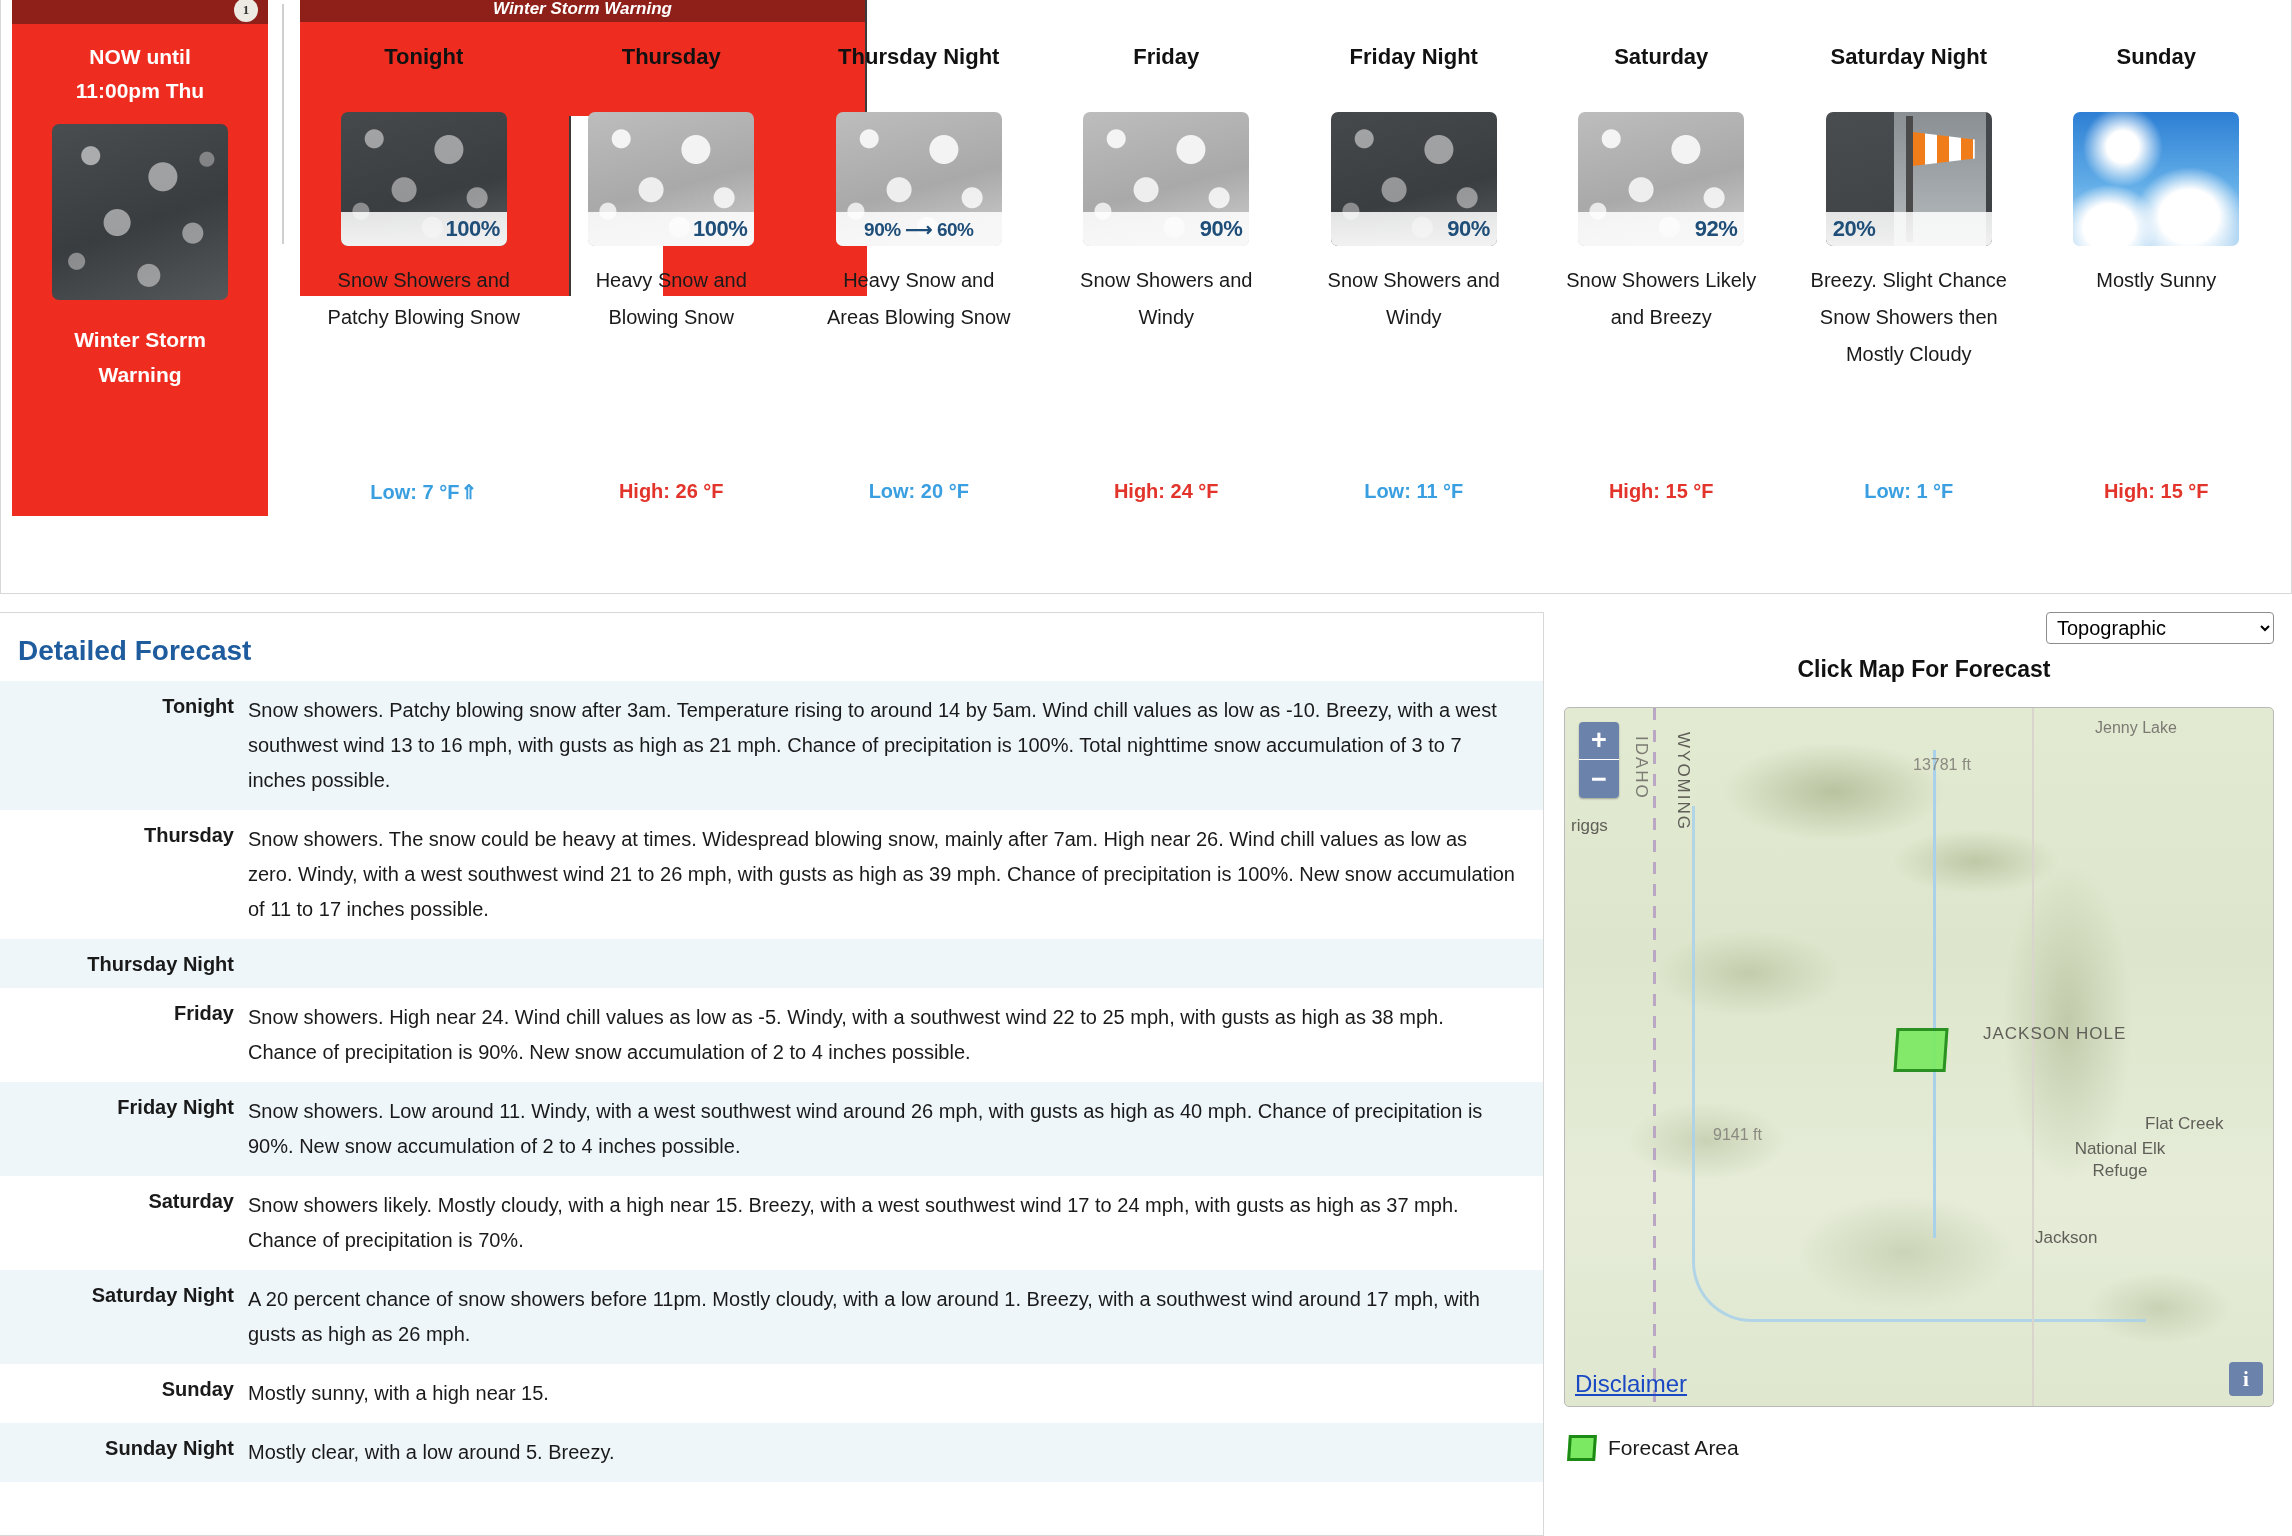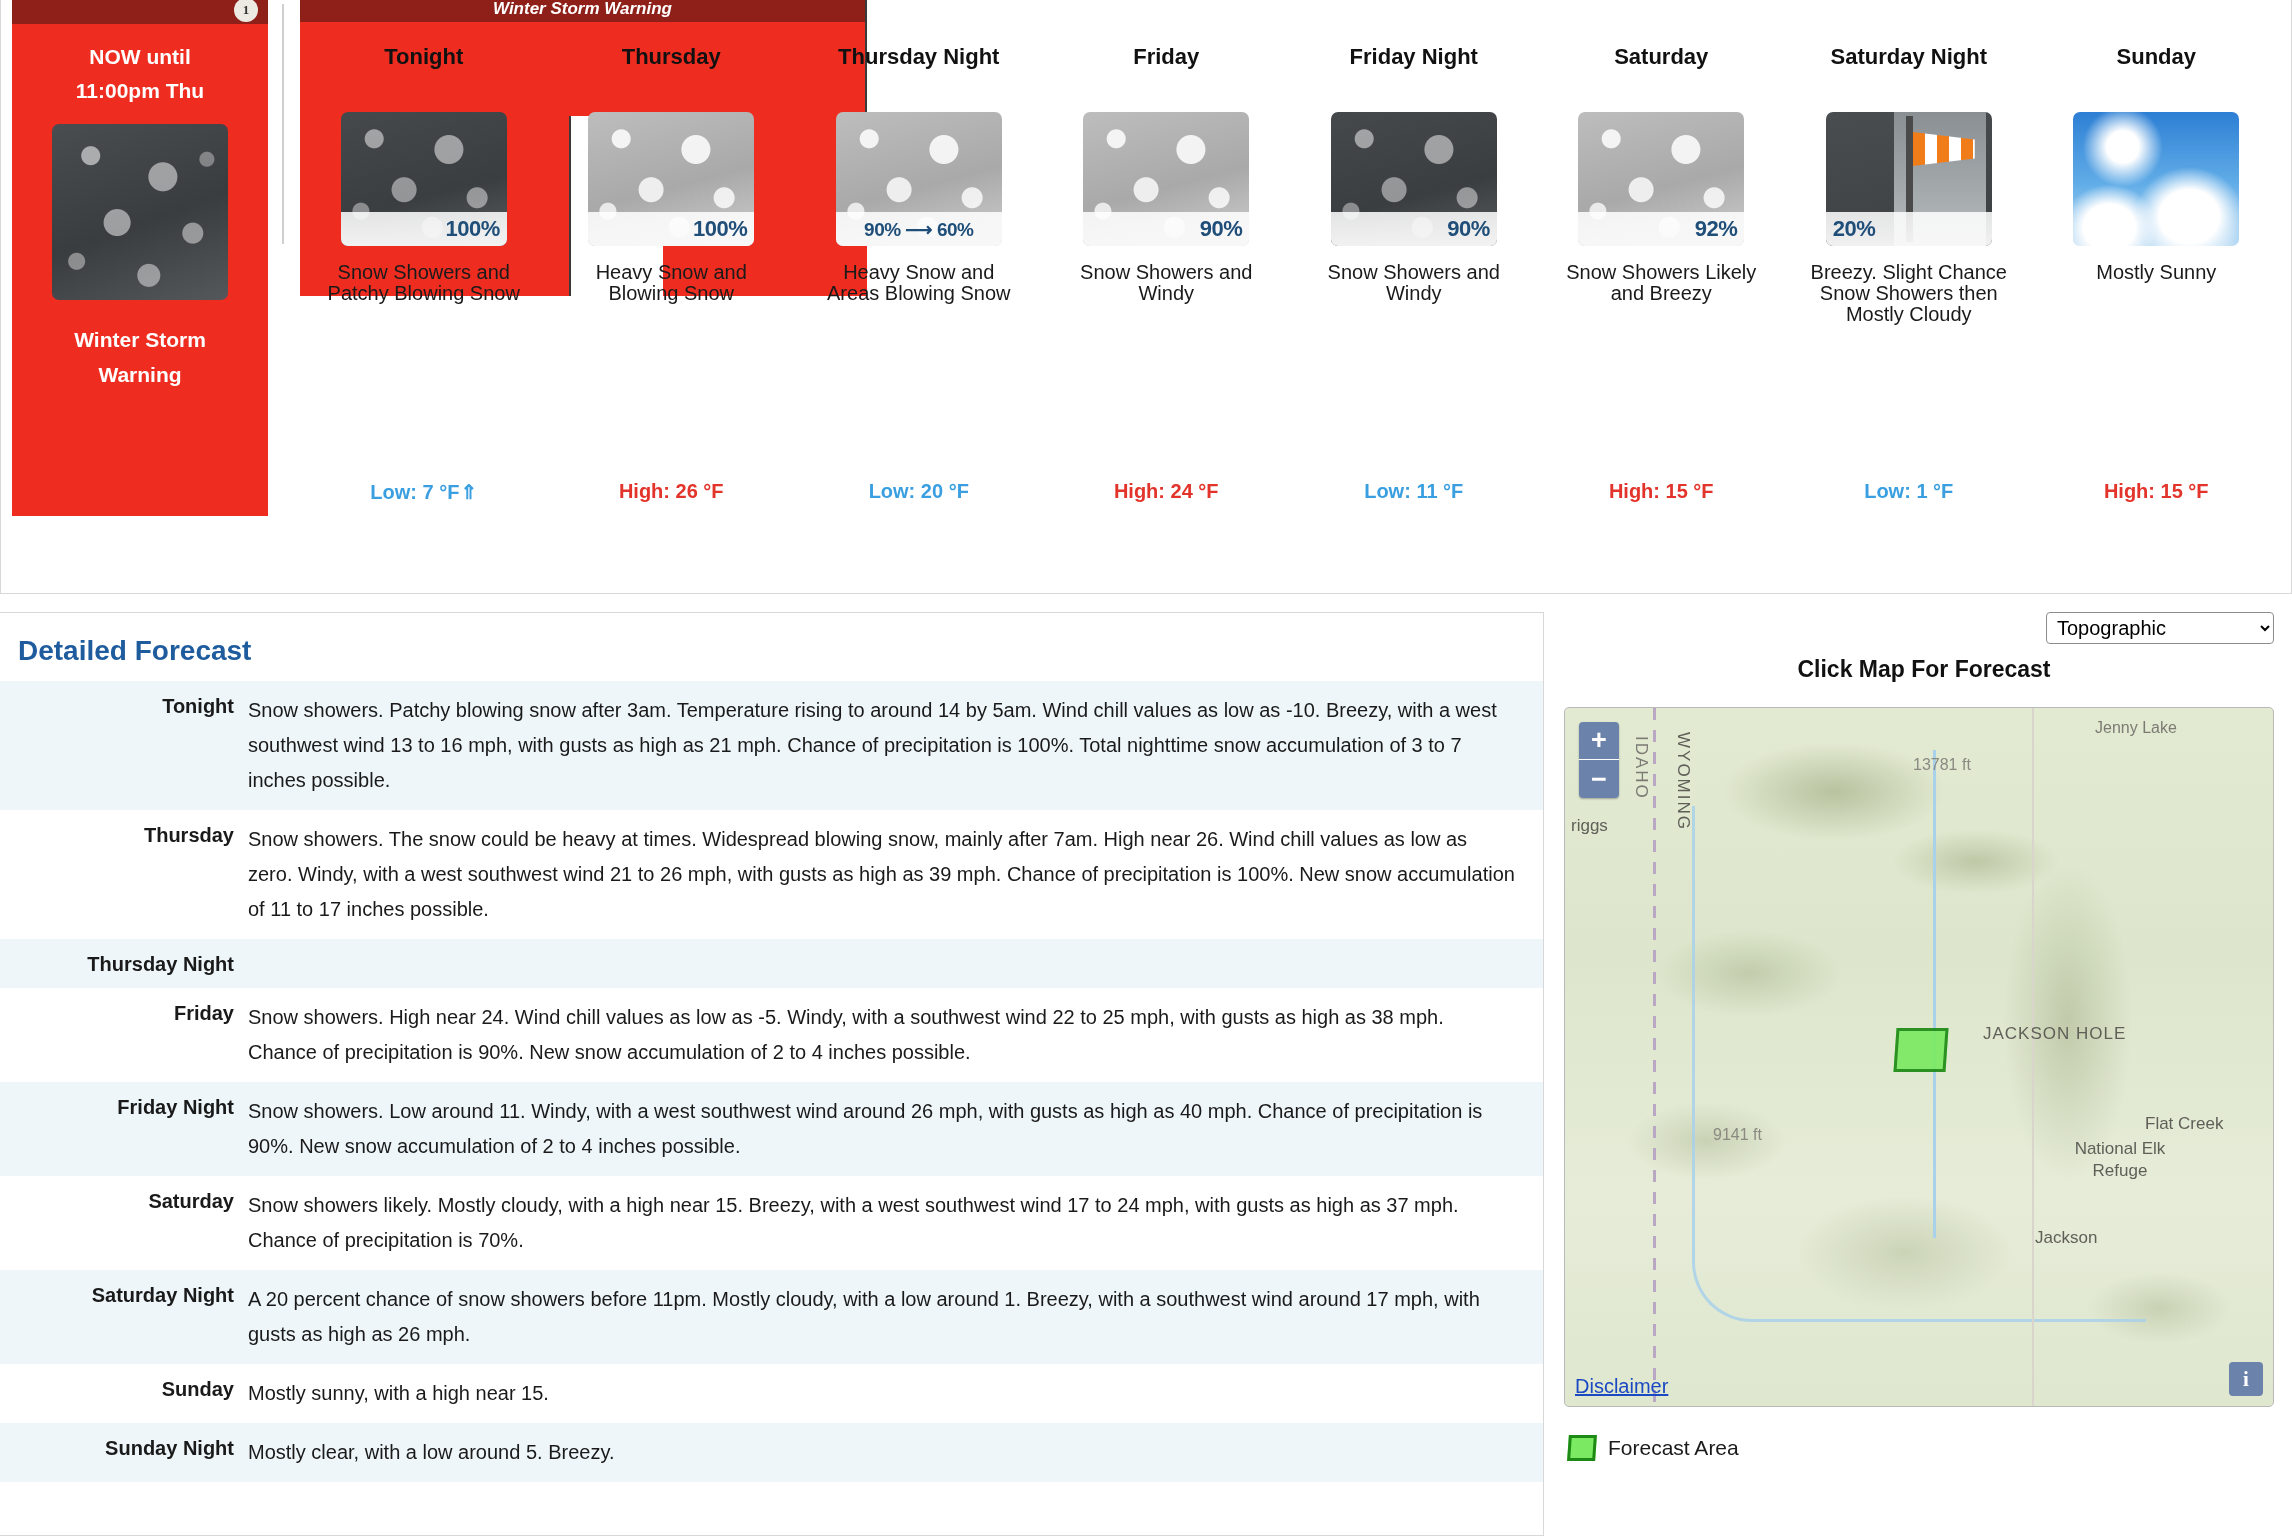--- a/index.html
+++ b/index.html
@@ -155,21 +155,21 @@
   .pop-bar {
     position: absolute; left: 0; right: 0; bottom: 0; height: 34px;
     background: linear-gradient(180deg, rgba(255,255,255,.86), rgba(250,250,250,.95));
     display: flex; align-items: center; justify-content: flex-end;
     padding-right: 7px;
     color: #1f4e79; font-weight: bold; font-size: 22px;
     letter-spacing: -0.5px;
   }
   .p-desc {
     margin-top: 16px; width: 200px; text-align: center;
-    font-size: 20px; line-height: 21px; color: #1a1a1a;
+    font-size: 20px; line-height: 37px; color: #1a1a1a;
   }
   .p-temp {
     position: absolute; top: 480px; left: 0; width: 100%;
     text-align: center; font-size: 20px; font-weight: bold;
     white-space: nowrap;
   }
   .p-temp.low { color: #3a9fe0; }
   .p-temp.high { color: #e2342a; }
   .trend { display: inline-block; margin-left: 1px; }
 
@@ -262,21 +262,21 @@
   .m-label.vert { writing-mode: vertical-rl; letter-spacing: 2px; font-size: 17px; }
   .m-label.dark { color: #5f5f58; font-size: 17px; }
   .m-label.elev { color: #8a8a80; font-size: 16px; }
   .fc-area-box {
     position: absolute; left: 330px; top: 320px; width: 52px; height: 44px;
     background: #7bea62; border: 3px solid #1d8a15; opacity: .92;
     transform: skewX(-4deg);
   }
   .disclaimer {
     position: absolute; left: 10px; bottom: 8px; z-index: 5;
-    color: #1b49c4; font-size: 20px; text-decoration: underline;
+    color: #1b49c4; font-size: 24px; text-decoration: underline;
   }
   .info-btn {
     position: absolute; right: 10px; bottom: 10px; z-index: 5;
     width: 34px; height: 34px; border-radius: 4px;
     background: #6b82ab; color: #fff;
     display: flex; align-items: center; justify-content: center;
     font-weight: bold; font-size: 21px;
     font-family: "Liberation Serif", serif;
   }
   .legend { display: flex; align-items: center; margin-top: 28px; margin-left: 12px; }

